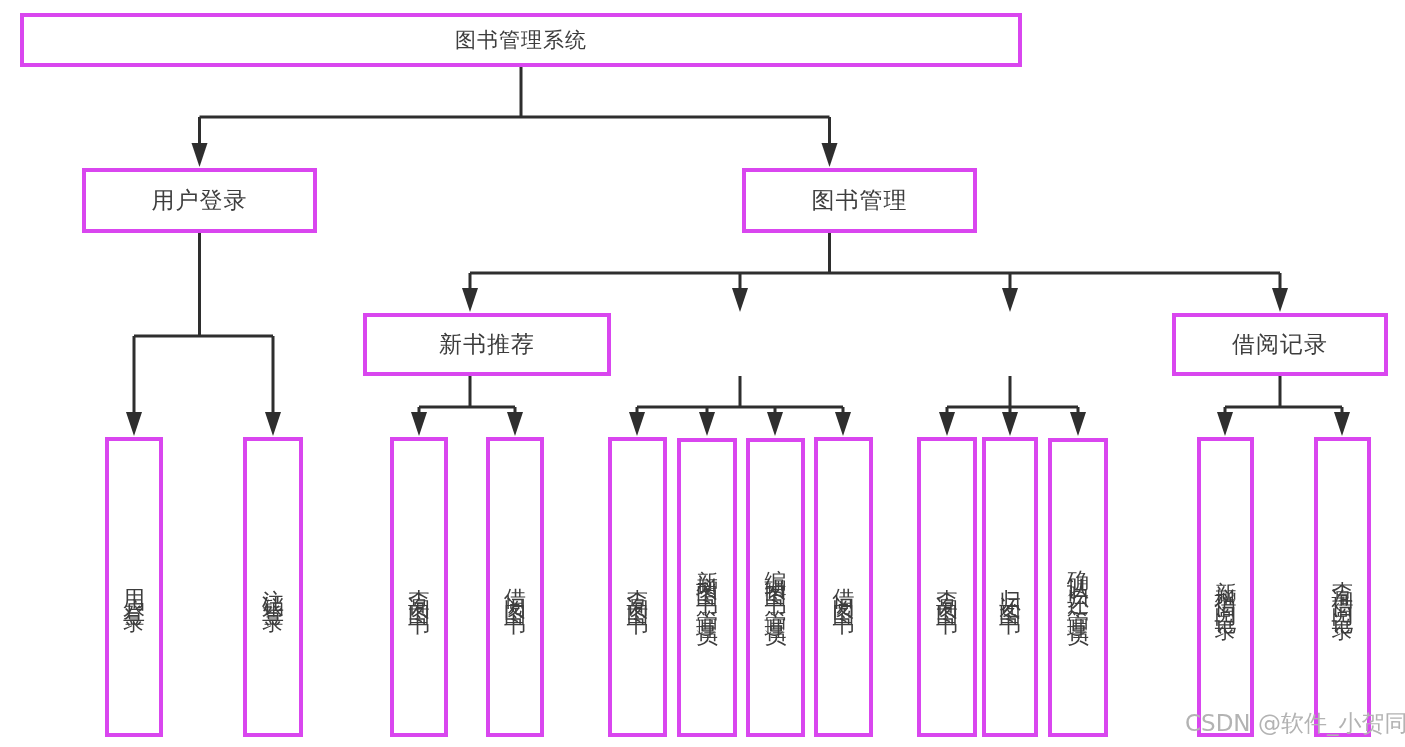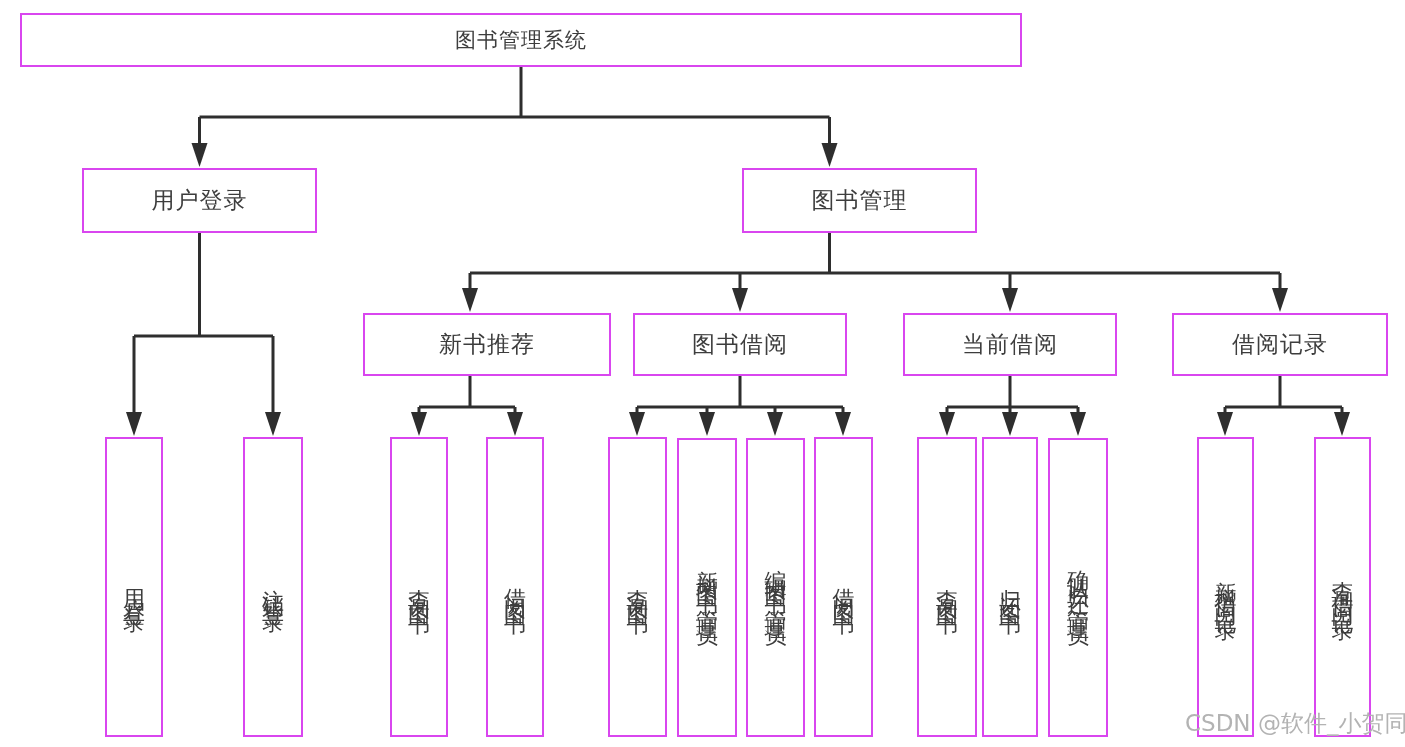--- a/index.html
+++ b/index.html
@@ -20,21 +20,21 @@
   .connectors {
     position: absolute;
     left: 0;
     top: 0;
     z-index: 1;
   }
   .node {
     position: absolute;
     box-sizing: border-box;
     background: #ffffff;
-    border: 2px solid #d946ef;
+    border: 4px solid #d946ef;
     color: #3d3d3d;
     display: flex;
     align-items: center;
     justify-content: center;
     z-index: 2;
   }
   .hbox {
     font-size: 23px;
     letter-spacing: 1px;
     white-space: nowrap;
@@ -97,22 +97,20 @@
       <polygon points="1334,412 1350,412 1342,436"></polygon>
     </g>
   </svg>
 
   <div class="node hbox root" style="left:20px; top:13px; width:1002px; height:54px;">图书管理系统</div>
 
   <div class="node hbox" style="left:82px; top:168px; width:235px; height:65px;">用户登录</div>
   <div class="node hbox" style="left:712px; top:168px; width:235px; height:65px;margin-left:30px;">图书管理</div>
 
   <div class="node hbox" style="left:363px; top:313px; width:248px; height:63px;">新书推荐</div>
-  <div class="node hbox" style="left:633px; top:313px; width:214px; height:63px;">图书借阅</div>
-  <div class="node hbox" style="left:903px; top:313px; width:214px; height:63px;">当前借阅</div>
   <div class="node hbox" style="left:1172px; top:313px; width:216px; height:63px;">借阅记录</div>
 
   <div class="node vbox" style="left:105px; top:437px; width:58px; height:300px;">用户登录</div>
   <div class="node vbox" style="left:243px; top:437px; width:60px; height:300px;">注销登录</div>
 
   <div class="node vbox" style="left:390px; top:437px; width:58px; height:300px;">查询图书</div>
   <div class="node vbox" style="left:486px; top:437px; width:58px; height:300px;">借阅图书</div>
 
   <div class="node vbox" style="left:608px; top:437px; width:59px; height:300px;">查询图书</div>
   <div class="node vbox" style="left:677px; top:438px; width:60px; height:299px;">新增图书（管理员）</div>

